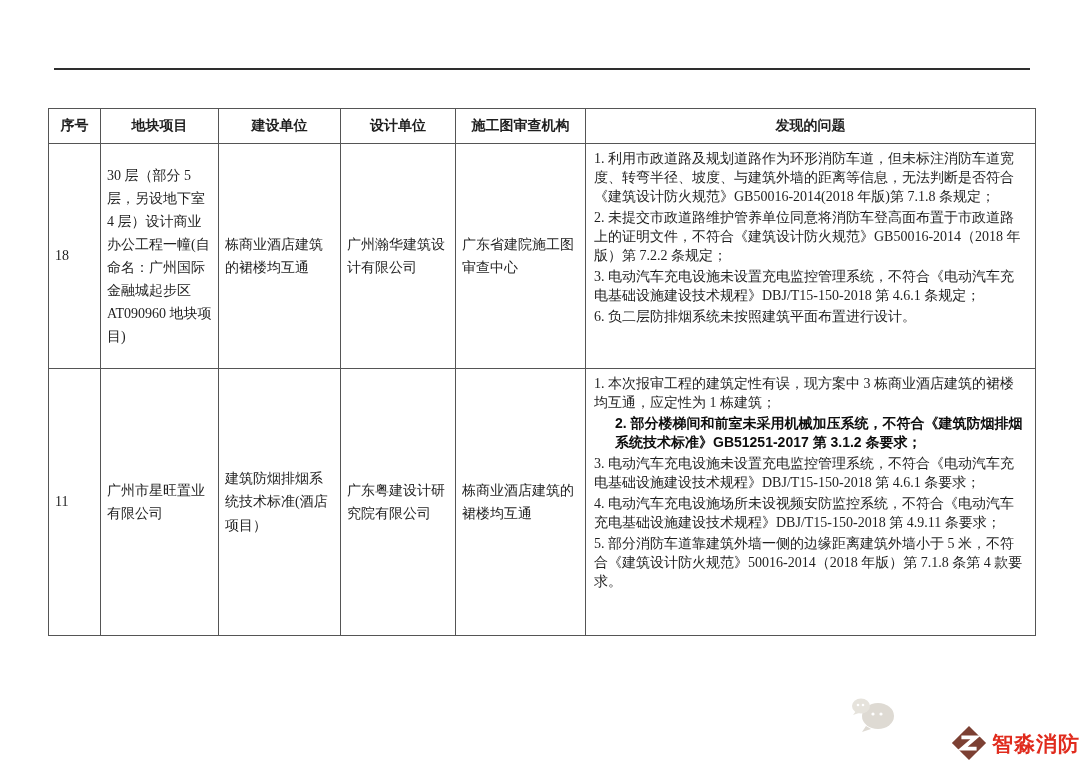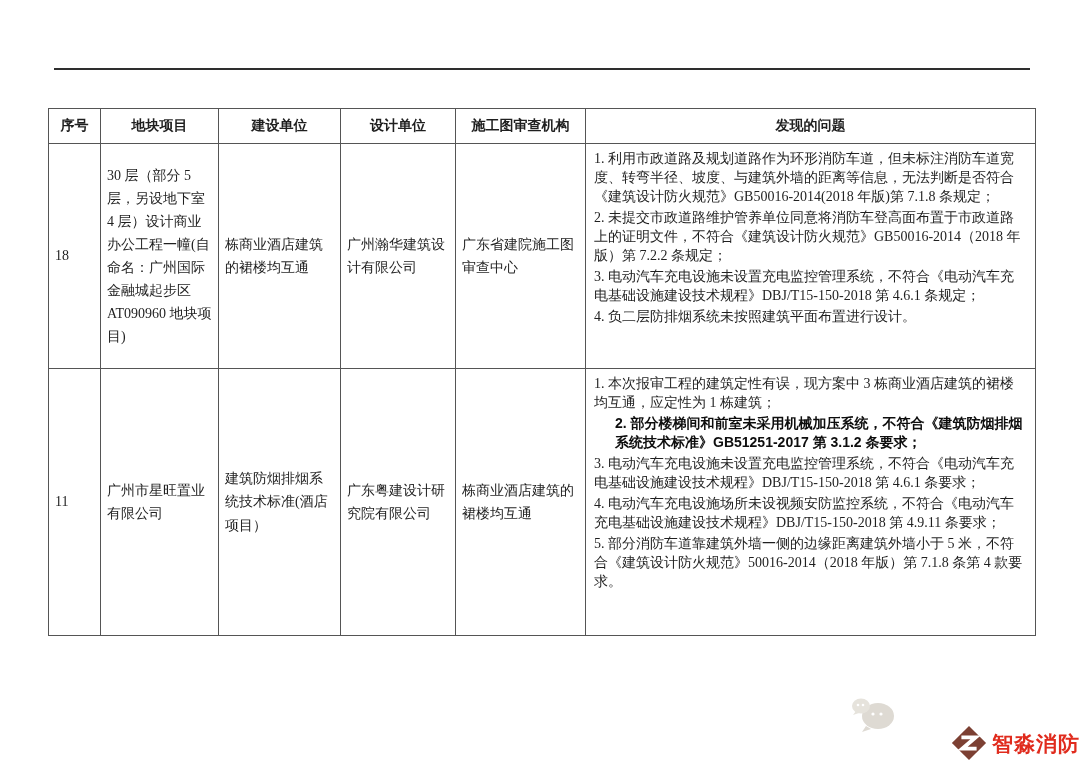--- a/index.html
+++ b/index.html
@@ -110,21 +110,21 @@
       <tr class="row-10">
         <td class="center">18</td>
         <td class="center">30 层（部分 5 层，另设地下室 4 层）设计商业办公工程一幢(自命名：广州国际金融城起步区 AT090960 地块项目)</td>
         <td class="center">栋商业酒店建筑的裙楼均互通</td>
         <td class="center">广州瀚华建筑设计有限公司</td>
         <td class="center">广东省建院施工图审查中心</td>
         <td class="problems">
           <p>1. 利用市政道路及规划道路作为环形消防车道，但未标注消防车道宽度、转弯半径、坡度、与建筑外墙的距离等信息，无法判断是否符合《建筑设计防火规范》GB50016-2014(2018 年版)第 7.1.8 条规定；</p>
           <p>2. 未提交市政道路维护管养单位同意将消防车登高面布置于市政道路上的证明文件，不符合《建筑设计防火规范》GB50016-2014（2018 年版）第 7.2.2 条规定；</p>
           <p>3. 电动汽车充电设施未设置充电监控管理系统，不符合《电动汽车充电基础设施建设技术规程》DBJ/T15-150-2018 第 4.6.1 条规定；</p>
-          <p>4. 负二层防排烟系统未按照建筑平面布置进行设计。</p>
+          <p>6. 负二层防排烟系统未按照建筑平面布置进行设计。</p>
         </td>
       </tr>
       <tr class="row-11">
         <td class="center">11</td>
         <td class="center">广州市星旺置业有限公司</td>
         <td class="center">建筑防烟排烟系统技术标准(酒店项目）</td>
         <td class="center">广东粤建设计研究院有限公司</td>
         <td class="center">栋商业酒店建筑的裙楼均互通</td>
         <td class="problems">
           <p>1. 本次报审工程的建筑定性有误，现方案中 3 栋商业酒店建筑的裙楼均互通，应定性为 1 栋建筑；</p>

